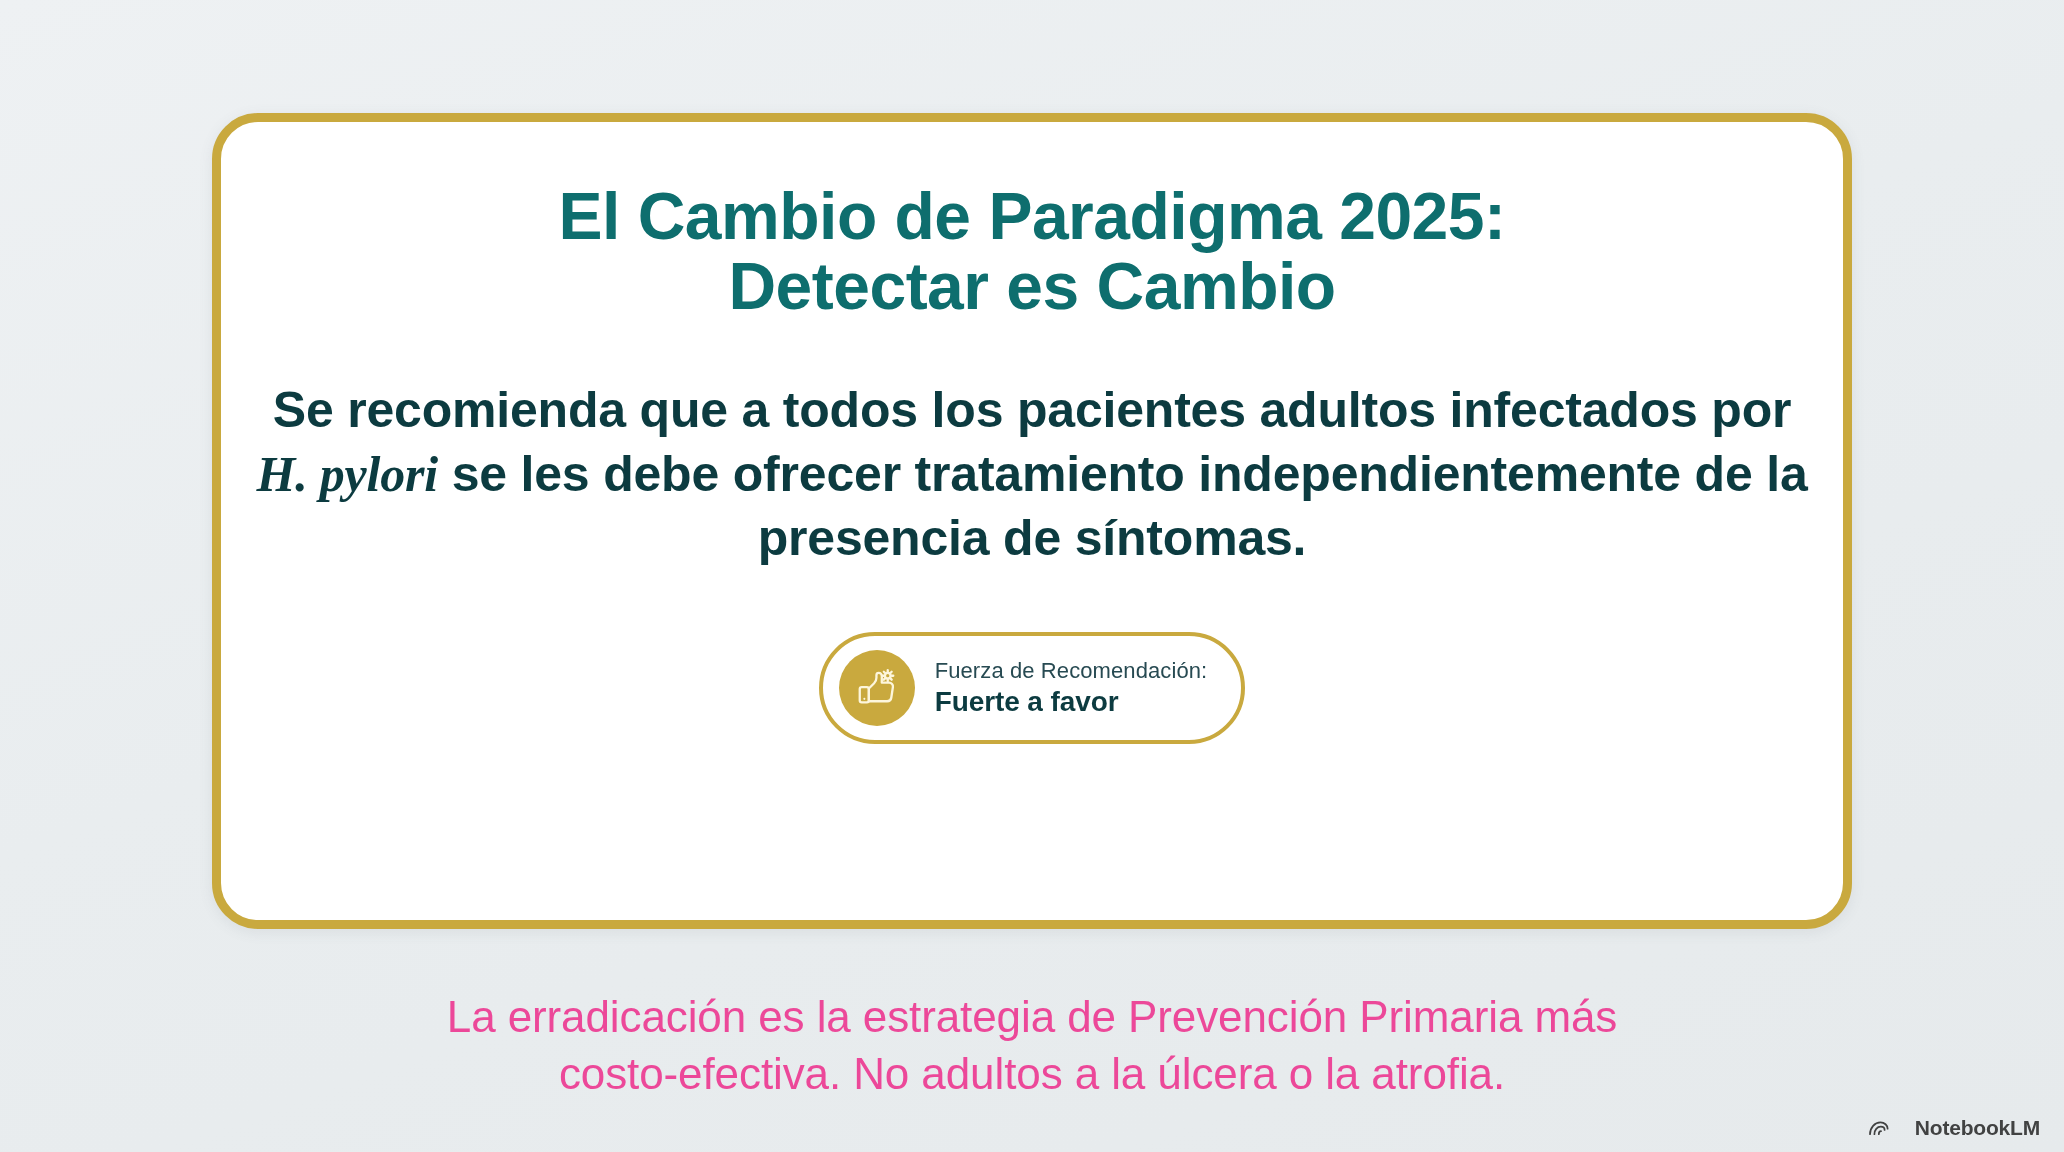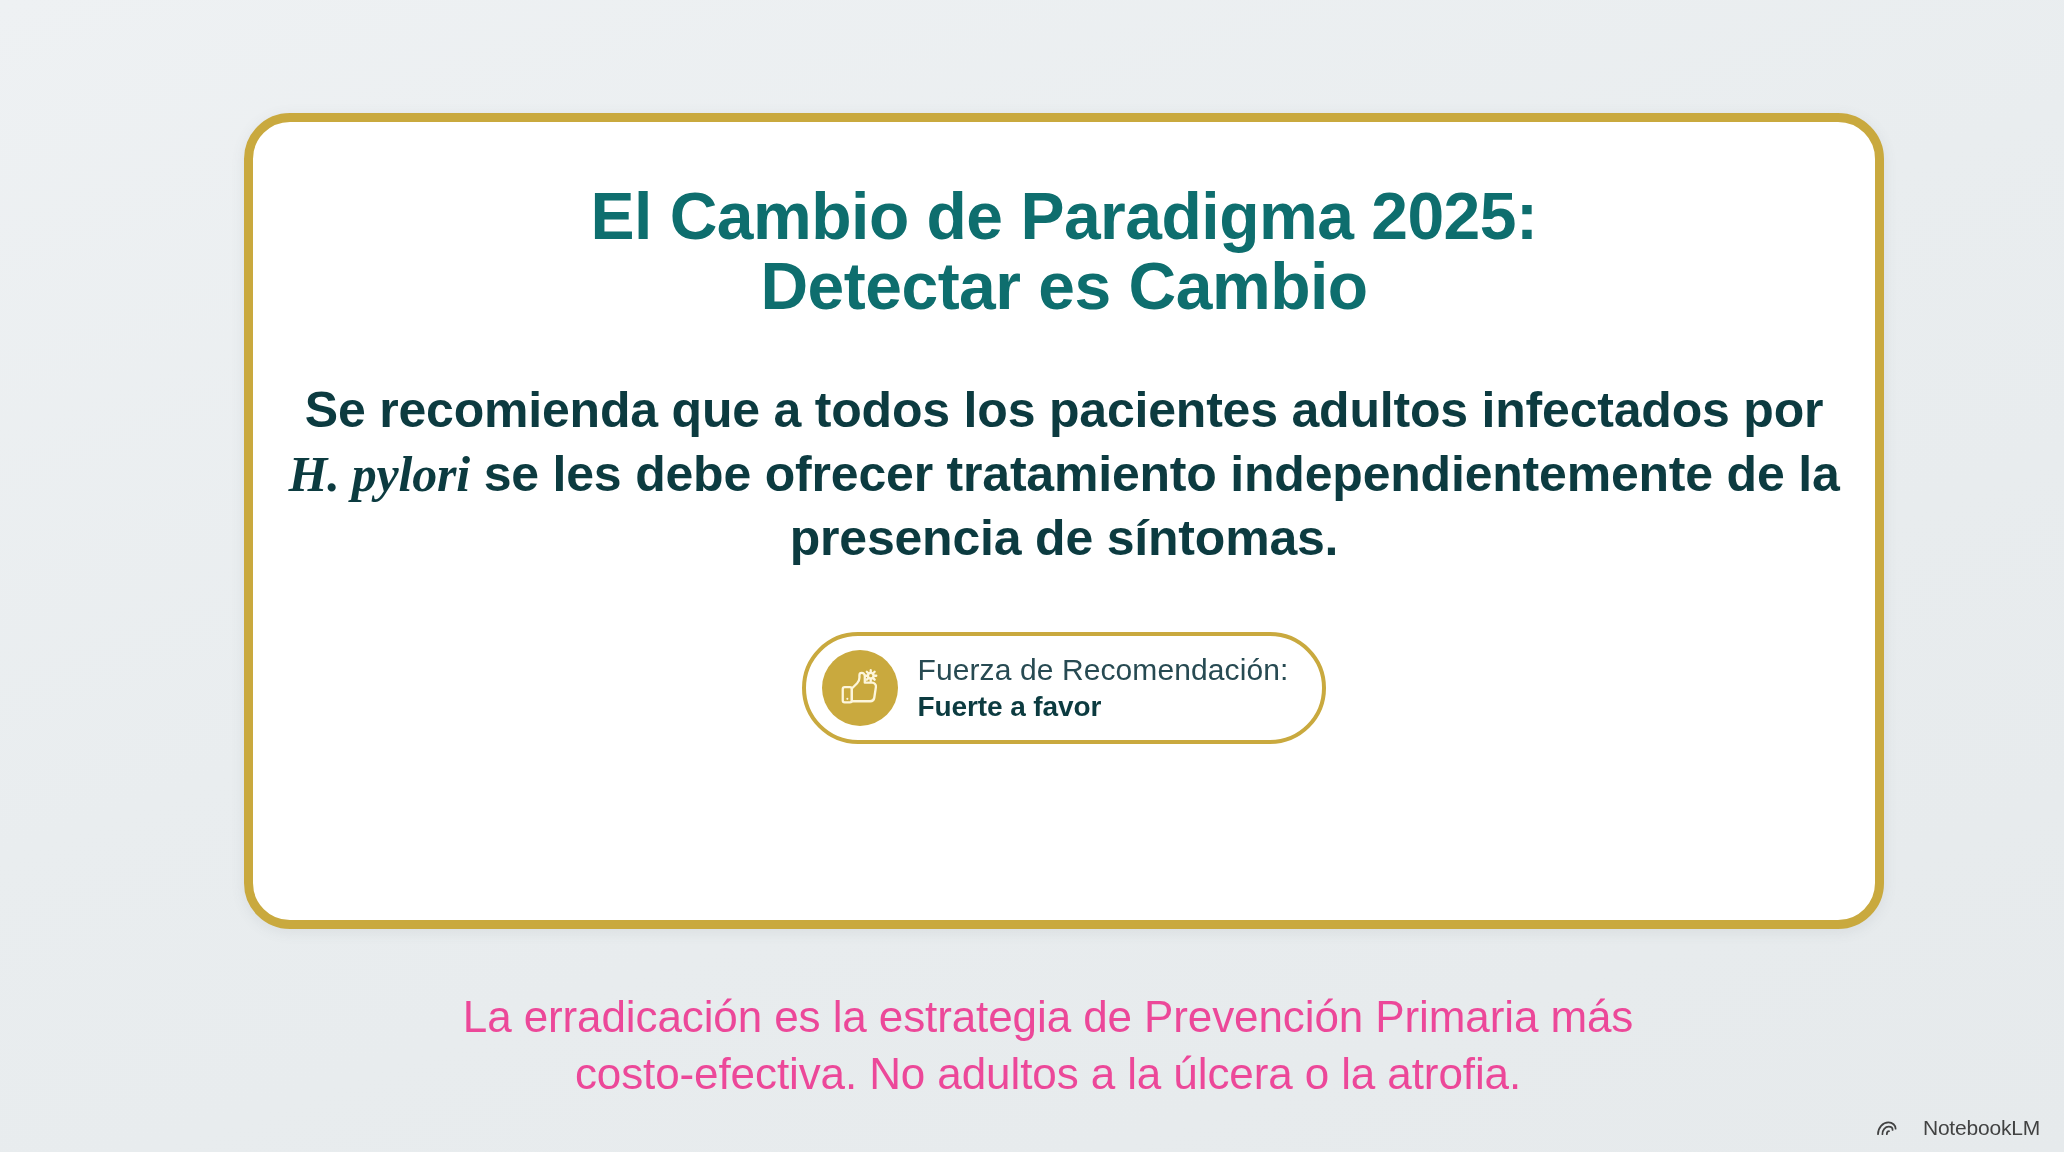--- a/index.html
+++ b/index.html
@@ -14,21 +14,20 @@
     overflow: hidden;
     position: relative;
   }
 
   .slide {
     position: absolute;
     inset: 0;
     display: flex;
     flex-direction: column;
     align-items: center;
-    margin-left: 32px;
   }
 
   
   .card {
     position: absolute;
     left: 212px;
     top: 113px;
     width: 1640px;
     height: 816px;
     box-sizing: border-box;
@@ -106,21 +105,21 @@
   .badge-icon svg {
     display: block;
   }
   .badge-text {
     display: flex;
     flex-direction: column;
     justify-content: center;
     line-height: 1.14;
   }
   .badge-label {
-    font-size: 30px;
+    font-size: 22px;
     font-weight: normal;
     color: #274a52;
     letter-spacing: 0.1px;
   }
   .badge-value {
     font-size: 28px;
     font-weight: bold;
     color: #0c3b40;
     margin-top: 3px;
     letter-spacing: -0.1px;
@@ -144,21 +143,21 @@
   
   .watermark {
     position: absolute;
     right: 24px;
     bottom: 12px;
     display: flex;
     align-items: center;
     gap: 25px;
     color: #2b2b2b;
     font-size: 21px;
-    font-weight: normal;
+    font-weight: bold;
     letter-spacing: -0.2px;
     opacity: 0.88;
   }
   .watermark svg { display: block; }
 </style>
 </head>
 <body>
 
 <div class="slide">
 

